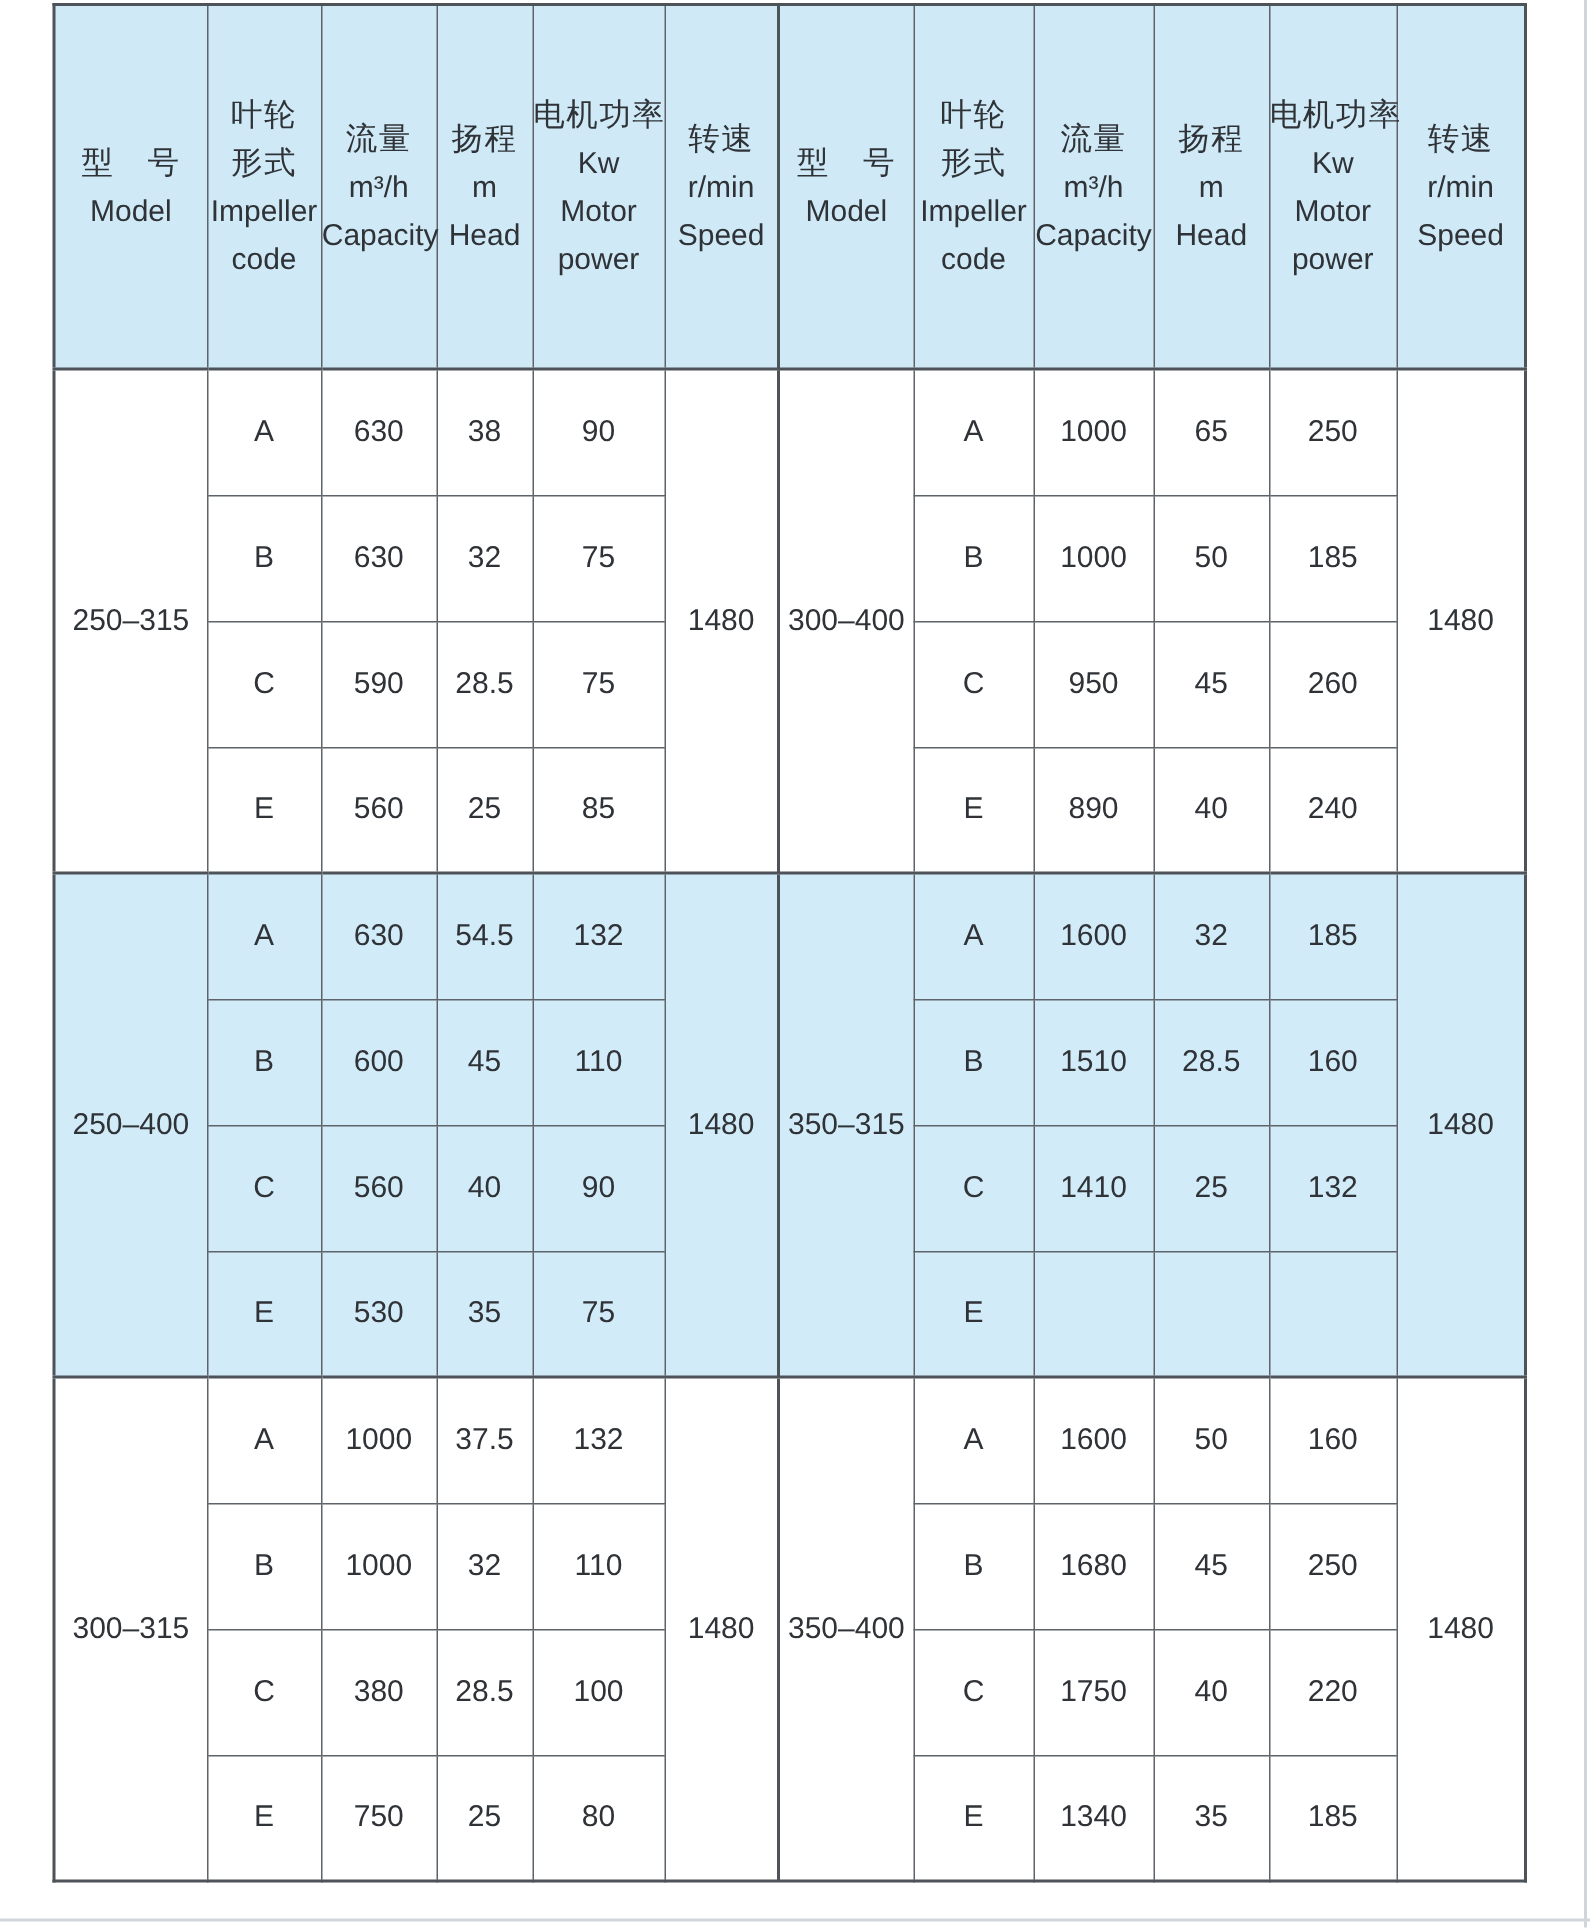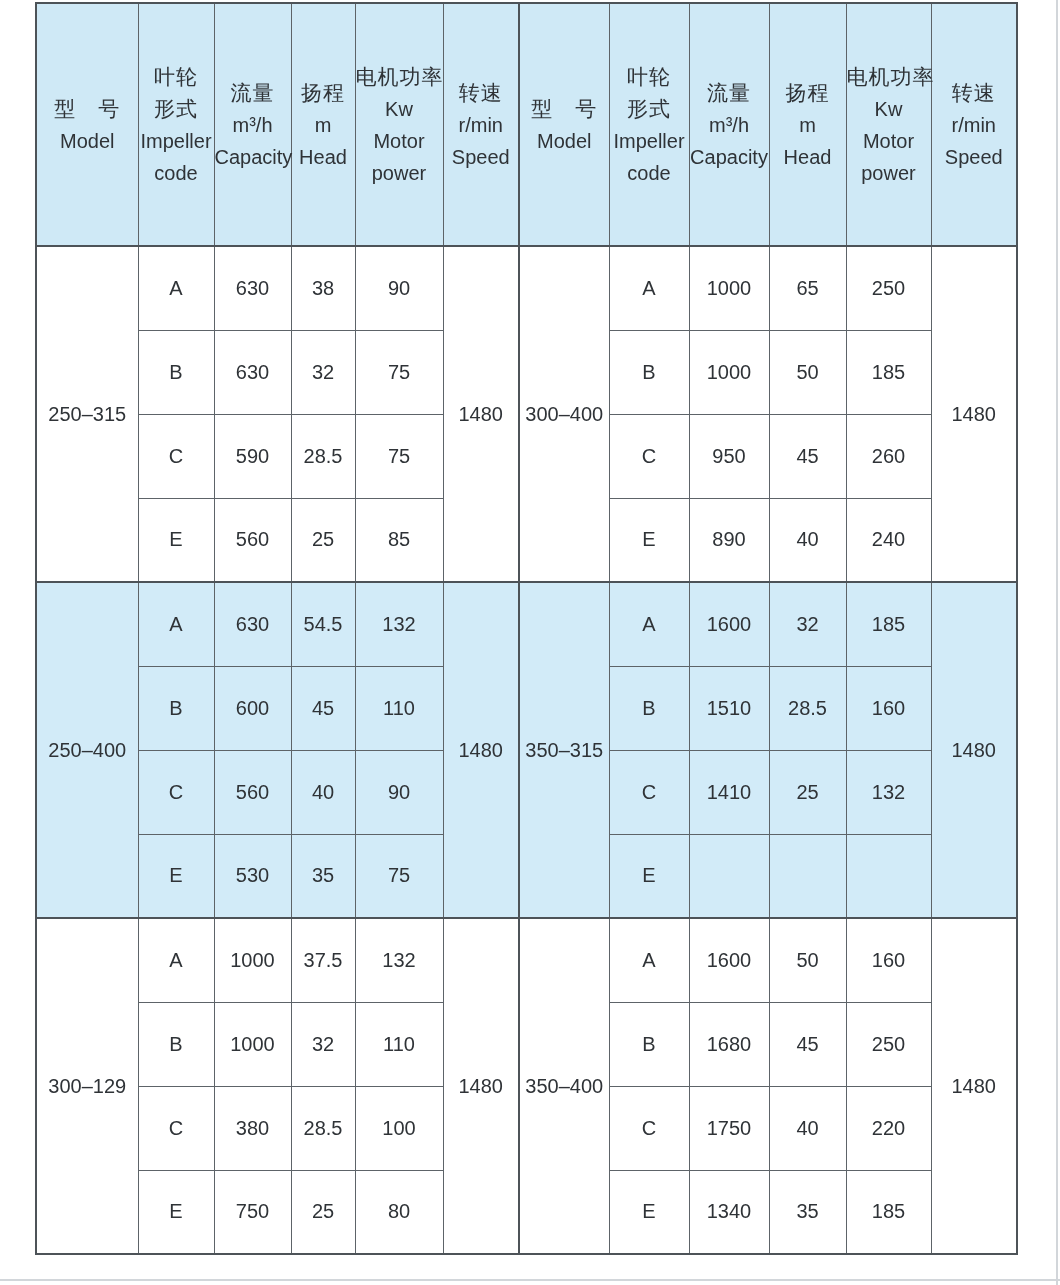--- a/index.html
+++ b/index.html
@@ -226,21 +226,21 @@
       <td>530</td>
       <td>35</td>
       <td>75</td>
       <td>E</td>
       <td></td>
       <td></td>
       <td></td>
     </tr>
 
     <tr class="g-start band-white">
-      <td rowspan="4">300–129</td>
+      <td rowspan="4">300–315</td>
       <td>A</td>
       <td>1000</td>
       <td>37.5</td>
       <td>132</td>
       <td class="divider" rowspan="4">1480</td>
       <td rowspan="4">350–400</td>
       <td>A</td>
       <td>1600</td>
       <td>50</td>
       <td>160</td>

